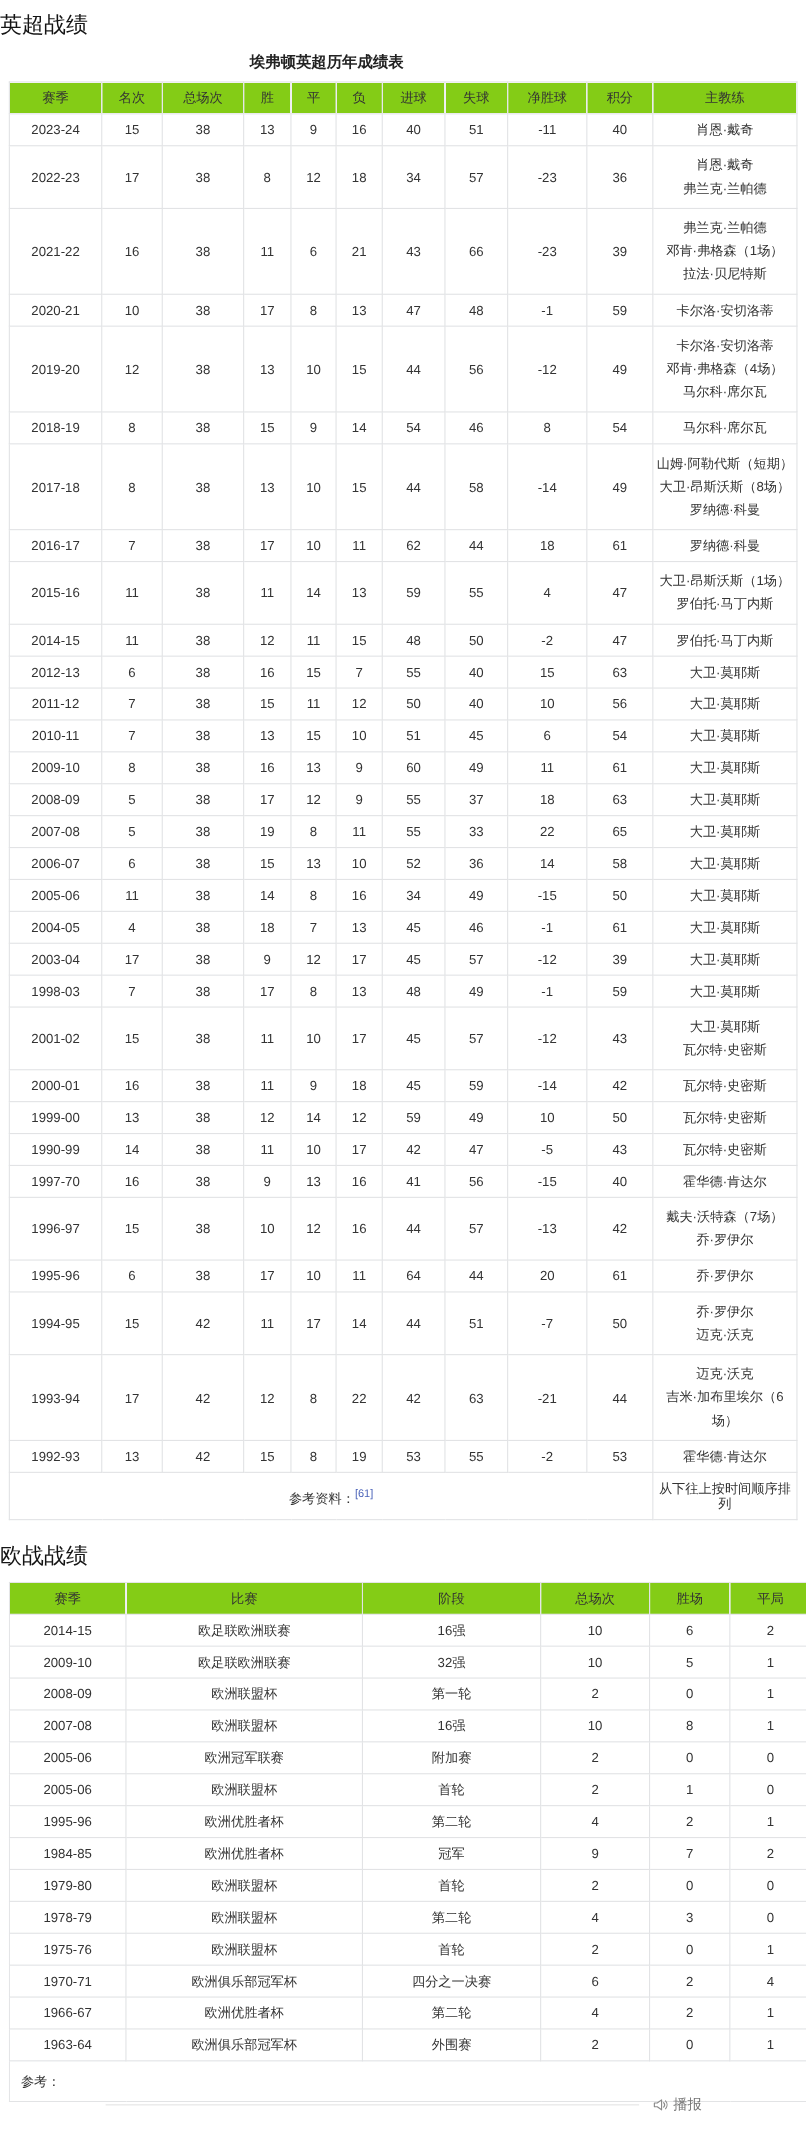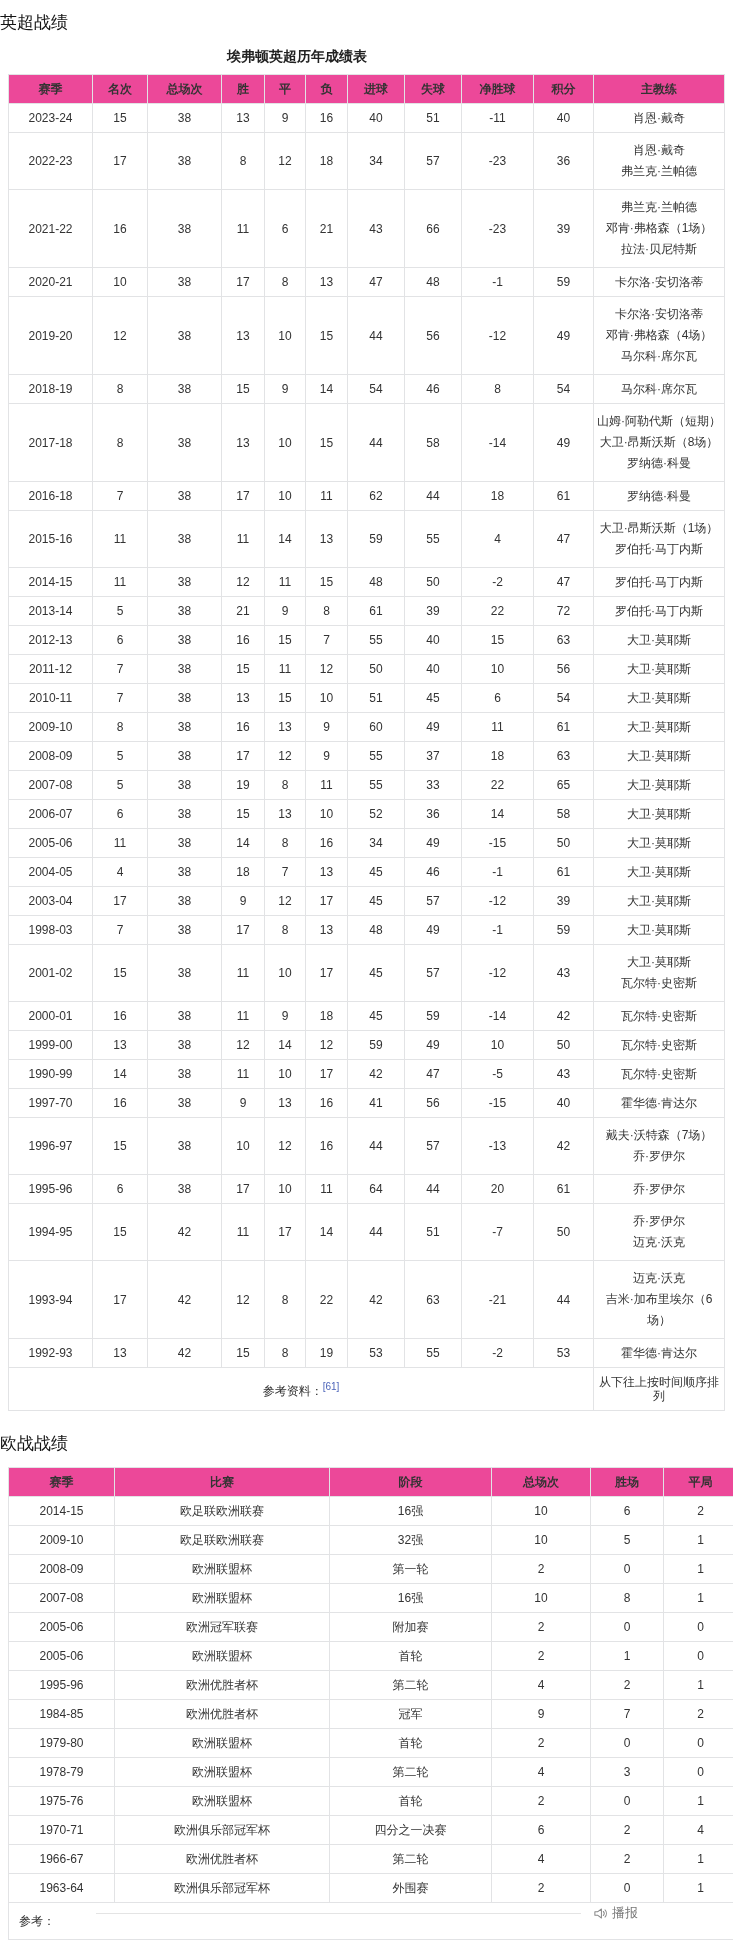--- a/index.html
+++ b/index.html
@@ -2,34 +2,34 @@
 <html><head>
 <meta charset="utf-8">
 <style>
   html,body{margin:0;padding:0;background:#fff;}
   body{
     width:733px;height:1959px;position:relative;overflow:hidden;
     font-family:"Liberation Sans","DejaVu Sans",sans-serif;
     color:#333;
   }
   h2.sec-title{
-    font-size:17px;font-weight:400;color:#141414;
+    font-size:20px;font-weight:400;color:#141414;
     margin:8px 16px 8px 0;padding:0;line-height:30px;
   }
   .tbl-caption{
     width:594px;text-align:center;font-size:14px;font-weight:700;color:#222;
     margin:4px 0 8px 0;line-height:20px;
   }
   table{border-collapse:collapse;table-layout:fixed;font-size:12px;}
   th,td{
     border:1px solid #e2e3e5;text-align:center;vertical-align:middle;
     padding:7px 3px;line-height:14px;color:#333;
     overflow:hidden;white-space:nowrap;
   }
-  th{background:#ec4899;font-weight:700;color:#333;}
+  th{background:#84cc16;font-weight:400;color:#333;}
   td{white-space:normal;}
   
   table.pl{width:717px;margin-left:8px;}
   table.pl th:nth-child(1),table.pl td:nth-child(1){width:77px;}
   table.pl th:nth-child(2),table.pl td:nth-child(2){width:48px;margin-top:26px;}
   table.pl th:nth-child(3),table.pl td:nth-child(3){width:67px;}
   table.pl th:nth-child(4),table.pl td:nth-child(4){width:36px;}
   table.pl th:nth-child(5),table.pl td:nth-child(5){width:34px;}
   table.pl th:nth-child(6),table.pl td:nth-child(6){width:35px;}
   table.pl th:nth-child(7),table.pl td:nth-child(7){width:50px;}
@@ -188,21 +188,21 @@
         <td>58</td>
         <td>-14</td>
         <td>49</td>
         <td>
           <div class="coach-line">山姆·阿勒代斯（短期）</div>
           <div class="coach-line">大卫·昂斯沃斯（8场）</div>
           <div class="coach-line">罗纳德·科曼</div>
         </td>
       </tr>
       <tr>
-        <td>2016-18</td>
+        <td>2016-17</td>
         <td>7</td>
         <td>38</td>
         <td>17</td>
         <td>10</td>
         <td>11</td>
         <td>62</td>
         <td>44</td>
         <td>18</td>
         <td>61</td>
         <td>罗纳德·科曼</td>
@@ -227,33 +227,20 @@
         <td>2014-15</td>
         <td>11</td>
         <td>38</td>
         <td>12</td>
         <td>11</td>
         <td>15</td>
         <td>48</td>
         <td>50</td>
         <td>-2</td>
         <td>47</td>
-        <td>罗伯托·马丁内斯</td>
-      </tr>
-      <tr>
-        <td>2013-14</td>
-        <td>5</td>
-        <td>38</td>
-        <td>21</td>
-        <td>9</td>
-        <td>8</td>
-        <td>61</td>
-        <td>39</td>
-        <td>22</td>
-        <td>72</td>
         <td>罗伯托·马丁内斯</td>
       </tr>
       <tr>
         <td>2012-13</td>
         <td>6</td>
         <td>38</td>
         <td>16</td>
         <td>15</td>
         <td>7</td>
         <td>55</td>

